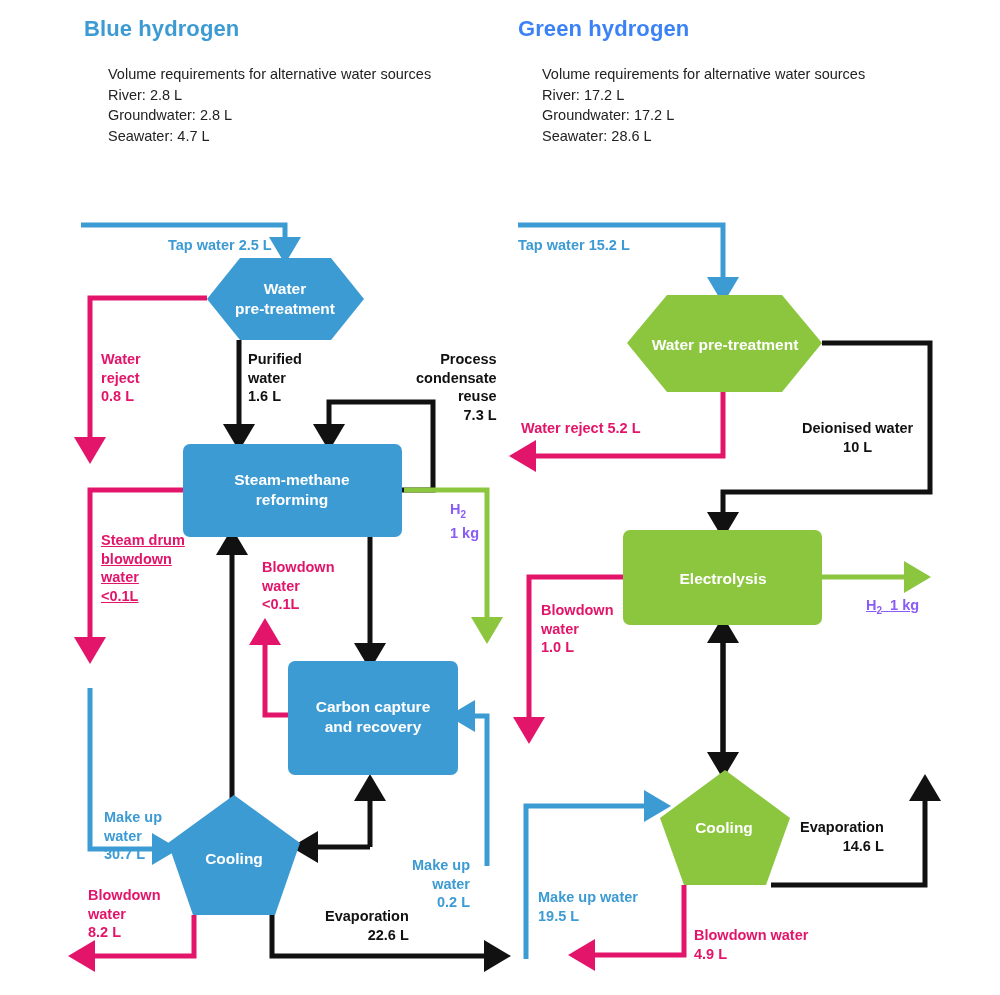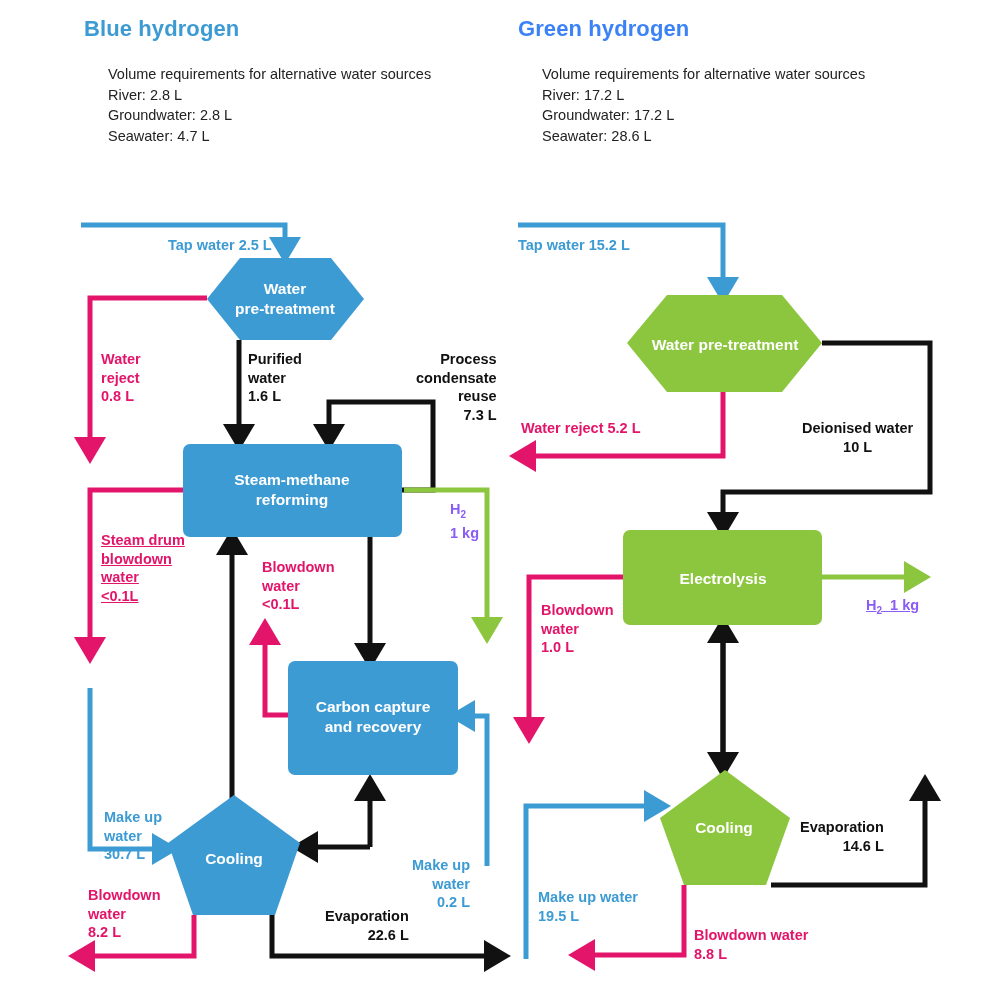--- a/index.html
+++ b/index.html
@@ -178,15 +178,15 @@
 10 L</div>
   <div class="lbl lbl-green" style="left:866px;top:596px;text-decoration:underline;"><span>H</span><span class="sub2" style="vertical-align:sub;">2</span>&nbsp; <span>1 kg</span></div>
   <div class="lbl lbl-pink" style="left: 541px; top: 601px; white-space: pre;">Blowdown
 water
 1.0 L</div>
   <div class="lbl lbl-blue" style="left: 538px; top: 840px; white-space: pre;">Make up water
 19.5 L</div>
   <div class="lbl lbl-black" style="left: 800px; top: 818px; text-align: right; white-space: pre;">Evaporation
 14.6 L</div>
   <div class="lbl lbl-pink" style="left: 694px; top: 926px; white-space: pre;">Blowdown water
-8.8 L</div>
+4.9 L</div>
 
 </div>
 
 </body></html>

